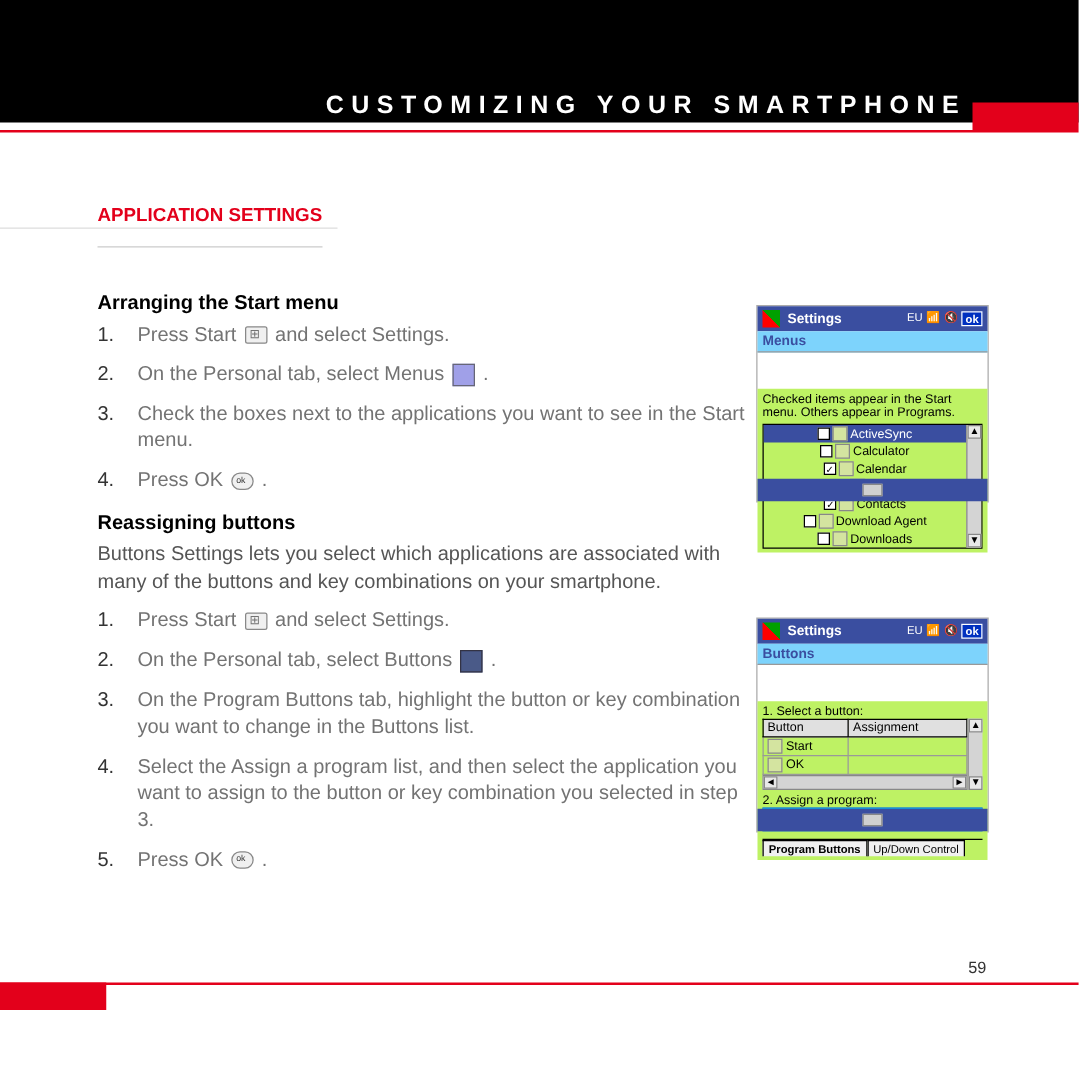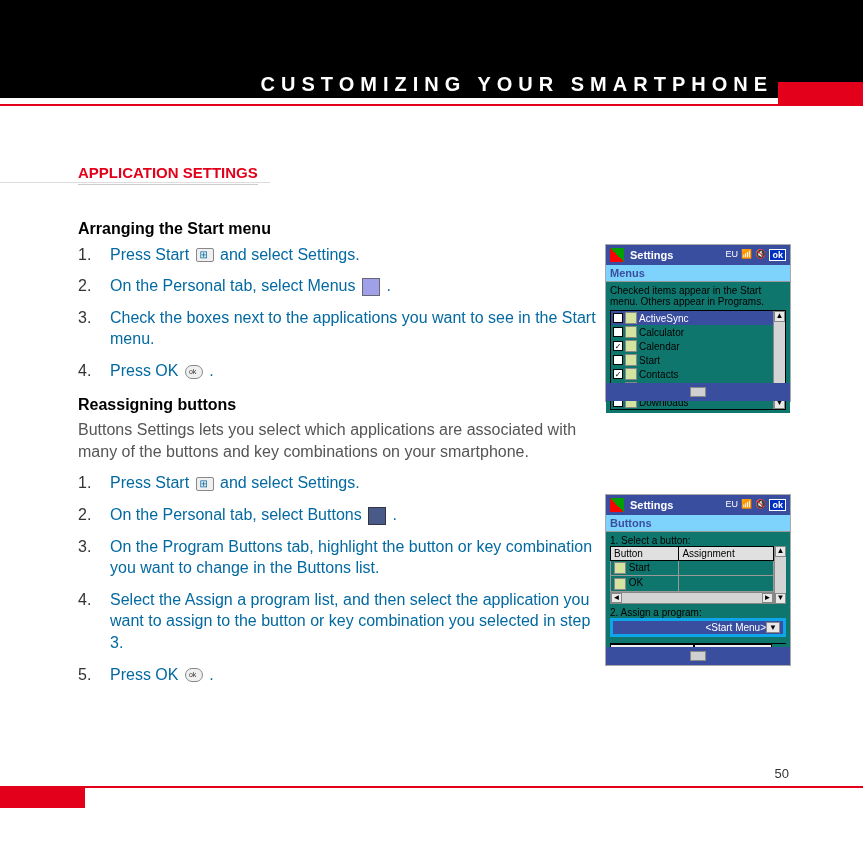--- a/index.html
+++ b/index.html
@@ -42,34 +42,34 @@
     text-align: right;
   }
   .section-title {
     color: #e3001b;
     font-size: 15px;
     font-weight: bold;
     position: absolute;
     left: 78px;
     top: 164px;
     border-bottom: 1px solid #ccc;
-    padding-bottom: 3px;
+    padding-bottom: 16px;
   }
   .section-rule {
     position: absolute;
     left: 0;
     top: 182px;
     width: 270px;
     height: 1px;
     background: #ddd;
   }
   .content {
     position: absolute;
     left: 78px;
-    top: 206px;
+    top: 220px;
     width: 530px;
     color: #333;
     font-size: 16px;
     line-height: 1.35;
   }
   .subhead {
     font-weight: bold;
     margin-top: 12px;
     margin-bottom: 4px;
     color: #000;
@@ -83,21 +83,21 @@
     display: flex;
     margin-bottom: 10px;
   }
   ol li .num {
     width: 32px;
     flex-shrink: 0;
     color: #333;
   }
   ol li .txt {
     flex: 1;
-    color: #0369a1;
+    color: #737373;
   }
   .body-text {
     color: #555;
     margin-bottom: 10px;
   }
   .icon {
     display: inline-block;
     vertical-align: middle;
     margin: 0 2px;
   }
@@ -173,35 +173,37 @@
   .ss-subbar {
     background: #7dd3fc;
     color: #3a4ea0;
     font-weight: bold;
     padding: 2px 4px;
     border-bottom: 1px solid #999;
     font-size: 11px;
   }
   .ss-body {
     padding: 3px 4px;
-    background: #0f766e;
+    background: #bef264;
     color: #000;
+    margin-top: 29px;
   }
   .ss-list {
     border: 1px solid #000;
     margin-top: 3px;
     display: flex;
   }
   .ss-list-items {
     flex: 1;
   }
   .ss-list-row {
     display: flex; align-items: center; gap: 2px;
     padding: 1px 2px;
     font-size: 10px;
+    justify-content: center;
   }
   .ss-list-row.highlight {
     background: #3a4ea0; color: #fff;
   }
   .ss-check {
     width: 10px; height: 10px; border: 1px solid #000;
     display: inline-flex; align-items: center; justify-content: center;
     font-size: 8px; background: #fff; color: #000;
   }
   .ss-mini-icon {
@@ -481,15 +483,15 @@
     <div class="ss-tabs">
       <div class="ss-tab active">Program Buttons</div>
       <div class="ss-tab">Up/Down Control</div>
     </div>
   </div>
   <div class="ss-bottombar">
     <span class="ss-kbd"></span>
   </div>
 </div>
 
-<div class="page-num">50</div>
+<div class="page-num">59</div>
 <div class="bottom-line"></div>
 <div class="bottom-left-red"></div>
 
 </body></html>

